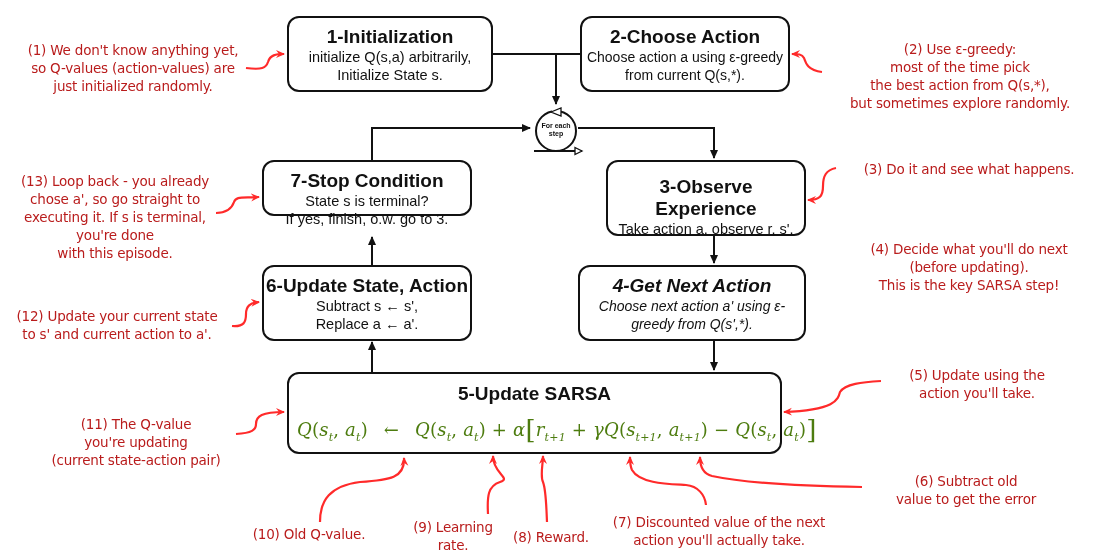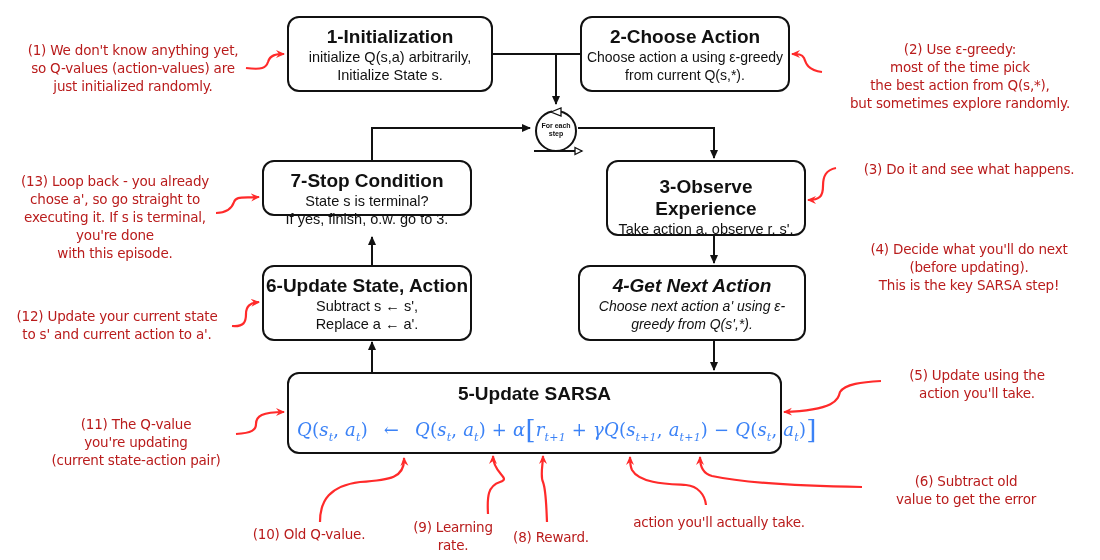--- a/index.html
+++ b/index.html
@@ -12,21 +12,21 @@
     display: flex; flex-direction: column; justify-content: flex-start; align-items: center;
   }
   .box .title { font-weight: bold; font-size: 19px; line-height: 22px; margin-top: 6px; }
   .box .line { font-size: 14.5px; line-height: 18px; }
   .note {
     position: absolute; text-align: center; color: #b91c1c;
     font-family: "DejaVu Sans", sans-serif; font-size: 13.5px; line-height: 18px;
     letter-spacing: -0.2px;
   }
   .formula {
-    font-family: "DejaVu Serif", serif; font-size: 18px; color: #3b82f6;
+    font-family: "DejaVu Serif", serif; font-size: 18px; color: #4d7c0f;
     position: absolute; left: 8px; top: 38px; white-space: nowrap; letter-spacing: 0.2px;
   }
   .formula i { font-style: italic; }
   .formula sub { font-size: 11px; font-style: italic; }
   .loop-label {
     position: absolute; font-size: 7px; font-weight: bold; text-align: center; line-height: 8px; color: #111;
   }
 </style>
 </head>
 <body>
@@ -155,20 +155,21 @@
   <div>(5) Update using the</div>
   <div>action you'll take.</div>
 </div>
 
 <div class="note" style="left:866px; top:472px; width:200px;">
   <div>(6) Subtract old</div>
   <div>value to get the error</div>
 </div>
 
 <div class="note" style="left:594px; top:513px; width:250px;">
+  <div>(7) Discounted value of the next</div>
   <div>action you'll actually take.</div>
 </div>
 
 <div class="note" style="left:506px; top:528px; width:90px;">
   <div>(8) Reward.</div>
 </div>
 
 <div class="note" style="left:400px; top:518px; width:106px;">
   <div>(9) Learning</div>
   <div>rate.</div>

